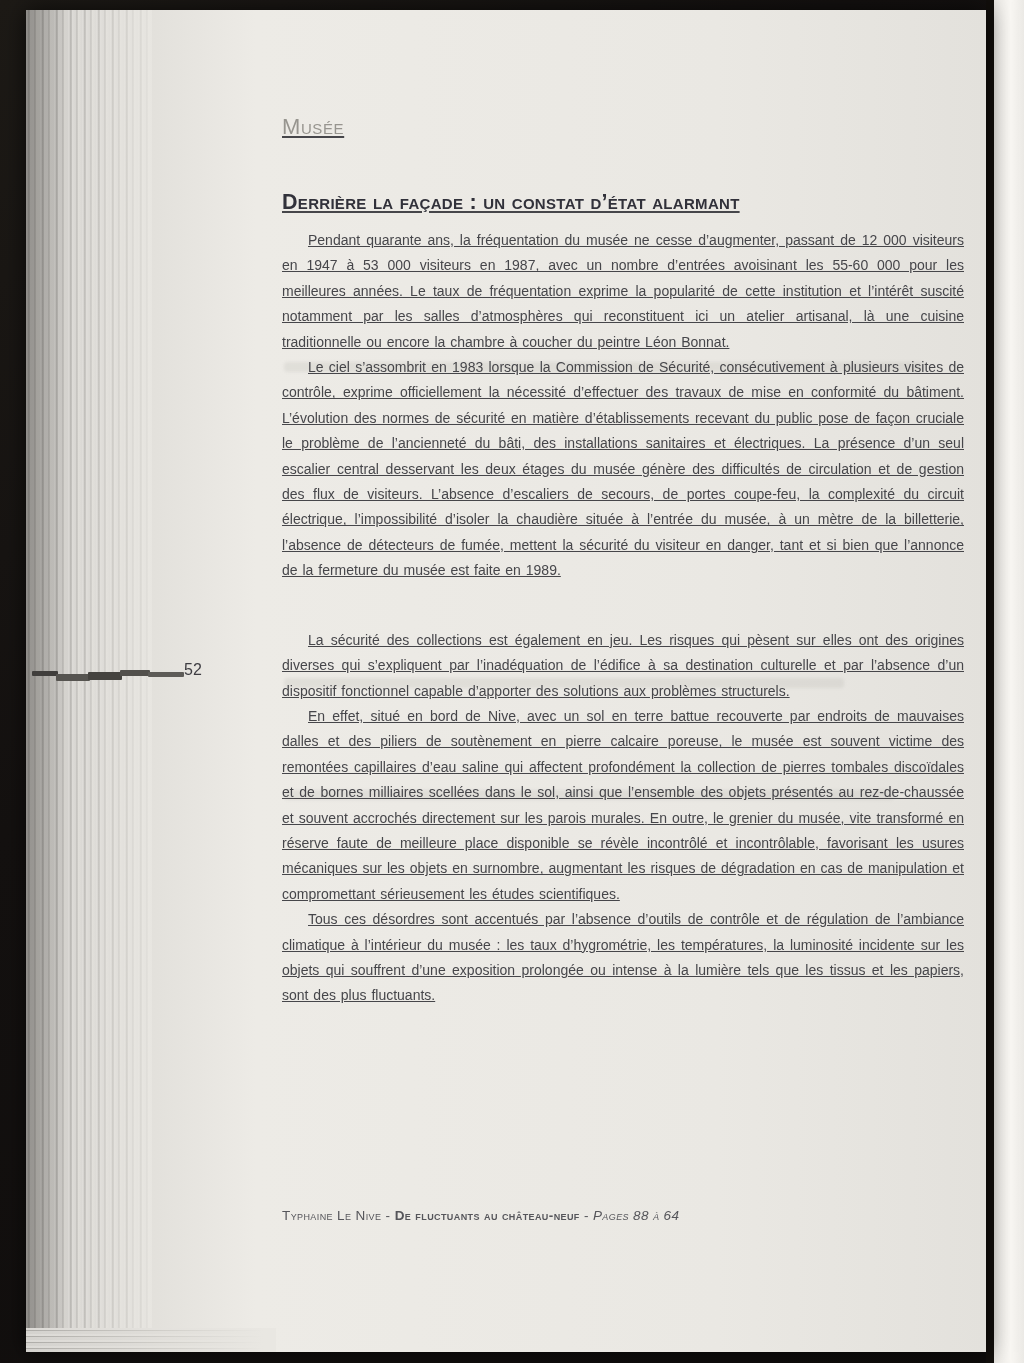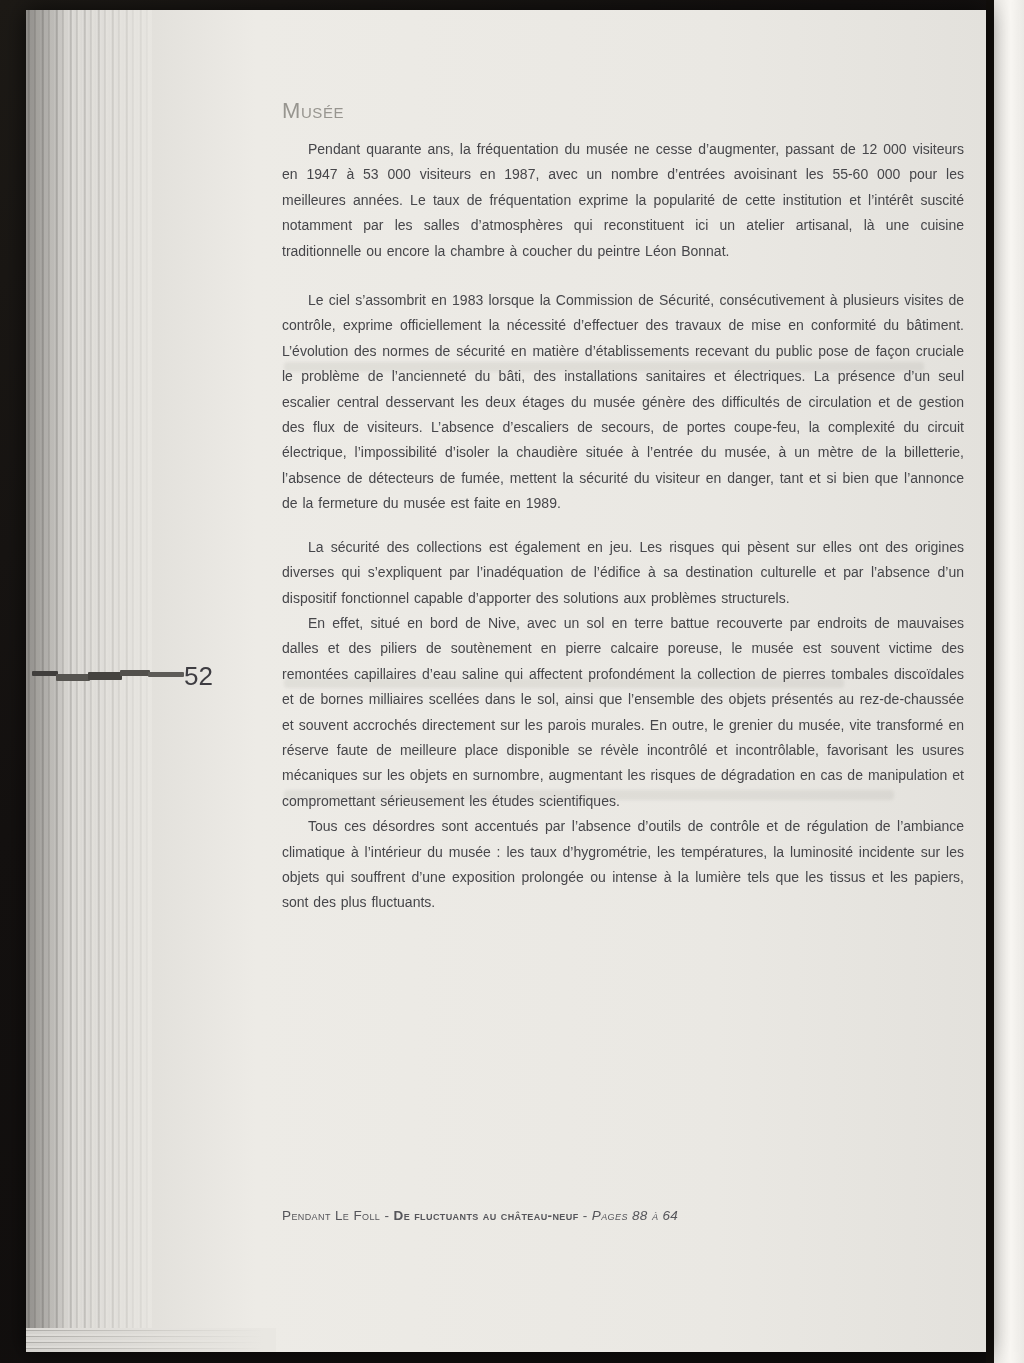--- a/index.html
+++ b/index.html
@@ -51,26 +51,27 @@
   
   .ink-marker { position:absolute; left:4px; top:655px; width:156px; height:22px; }
   .ink-marker i { position:absolute; display:block; border-radius:1px; }
   .ink-marker .s1 { left:2px;   top:6px; width:26px; height:5px; background:#403e3c; }
   .ink-marker .s2 { left:26px;  top:9px; width:34px; height:7px; background:#565450; }
   .ink-marker .s3 { left:58px;  top:7px; width:34px; height:8px; background:#45433f; }
   .ink-marker .s4 { left:90px;  top:5px; width:30px; height:6px; background:#52504c; }
   .ink-marker .s5 { left:118px; top:7px; width:36px; height:5px; background:#5e5c58; }
   .page-number {
     position:absolute; left:158px; top:651px;
-    font-size:26px; color:#3e3d42;
+    font-size:16px; color:#3e3d42;
   }
   
   .content {
-    position:absolute; left:256px; top:88px; width:682px;
+    position:absolute; left:256px; top:104px; width:682px;
     color:#46464a;
+    text-decoration:underline;
   }
   .rubric {
     font-variant:small-caps;
     font-size:22px; letter-spacing:0.6px;
     color:#97958f; font-weight:400;
   }
   .title {
     margin-top:50px;
     font-variant:small-caps;
     font-weight:700;
@@ -78,22 +79,22 @@
     color:#31313a;
   }
   .para {
     margin:0;
     font-size:14px; line-height:25.4px;
     text-align:justify;
     text-indent:26px;
     word-spacing:1px;
   }
   .p-first { margin-top:13px; }
-  .p-gap   { margin-top:24px; }
-  .p-gap2  { margin-top:18px; }
+  .p-gap   { }
+  .p-gap2  { margin-top:44px; }
   
   .showthrough {
     position:absolute; height:10px; border-radius:4px;
     background:rgba(118,116,110,0.10);
     filter:blur(1.5px);
   }
   .st1 { left:258px; top:352px; width:640px; }
   .st2 { left:258px; top:668px; width:560px; }
   .st3 { left:258px; top:780px; width:610px; }
   
@@ -129,30 +130,31 @@
 
     <div class="page-number">52</div>
 
     <div class="showthrough st1"></div>
     <div class="showthrough st2"></div>
     <div class="showthrough st3"></div>
 
     <div class="content">
       <div class="rubric">Musée</div>
 
+      <h1 class="title">Derrière la façade : un constat d’état alarmant</h1>
 
       <p class="para p-first">Pendant quarante ans, la fréquentation du musée ne cesse d’augmenter, passant de 12 000 visiteurs en 1947 à 53 000 visiteurs en 1987, avec un nombre d’entrées avoisinant les 55-60 000 pour les meilleures années. Le taux de fréquentation exprime la popularité de cette institution et l’intérêt suscité notamment par les salles d’atmosphères qui reconstituent ici un atelier artisanal, là une cuisine traditionnelle ou encore la chambre à coucher du peintre Léon Bonnat.</p>
 
       <p class="para p-gap">Le ciel s’assombrit en 1983 lorsque la Commission de Sécurité, consécutivement à plusieurs visites de contrôle, exprime officiellement la nécessité d’effectuer des travaux de mise en conformité du bâtiment. L’évolution des normes de sécurité en matière d’établissements recevant du public pose de façon cruciale le problème de l’ancienneté du bâti, des installations sanitaires et électriques. La présence d’un seul escalier central desservant les deux étages du musée génère des difficultés de circulation et de gestion des flux de visiteurs. L’absence d’escaliers de secours, de portes coupe-feu, la complexité du circuit électrique, l’impossibilité d’isoler la chaudière située à l’entrée du musée, à un mètre de la billetterie, l’absence de détecteurs de fumée, mettent la sécurité du visiteur en danger, tant et si bien que l’annonce de la fermeture du musée est faite en 1989.</p>
 
       <p class="para p-gap2">La sécurité des collections est également en jeu. Les risques qui pèsent sur elles ont des origines diverses qui s’expliquent par l’inadéquation de l’édifice à sa destination culturelle et par l’absence d’un dispositif fonctionnel capable d’apporter des solutions aux problèmes structurels.</p>
 
       <p class="para">En effet, situé en bord de Nive, avec un sol en terre battue recouverte par endroits de mauvaises dalles et des piliers de soutènement en pierre calcaire poreuse, le musée est souvent victime des remontées capillaires d’eau saline qui affectent profondément la collection de pierres tombales discoïdales et de bornes milliaires scellées dans le sol, ainsi que l’ensemble des objets présentés au rez-de-chaussée et souvent accrochés directement sur les parois murales. En outre, le grenier du musée, vite transformé en réserve faute de meilleure place disponible se révèle incontrôlé et incontrôlable, favorisant les usures mécaniques sur les objets en surnombre, augmentant les risques de dégradation en cas de manipulation et compromettant sérieusement les études scientifiques.</p>
 
       <p class="para">Tous ces désordres sont accentués par l’absence d’outils de contrôle et de régulation de l’ambiance climatique à l’intérieur du musée : les taux d’hygrométrie, les températures, la luminosité incidente sur les objets qui souffrent d’une exposition prolongée ou intense à la lumière tels que les tissus et les papiers, sont des plus fluctuants.</p>
     </div>
 
     <div class="footer">
-      <span class="f-author">Pendant Le Foll</span><span class="f-sep"> - </span><span class="f-work">De fluctuants au château-neuf</span><span class="f-sep"> - </span><span class="f-pages">Pages 88 à 64</span>
+      <span class="f-author">Typhaine Le Nive</span><span class="f-sep"> - </span><span class="f-work">De fluctuants au château-neuf</span><span class="f-sep"> - </span><span class="f-pages">Pages 88 à 64</span>
     </div>
 
   </div>
 </div>
 
 </body></html>

